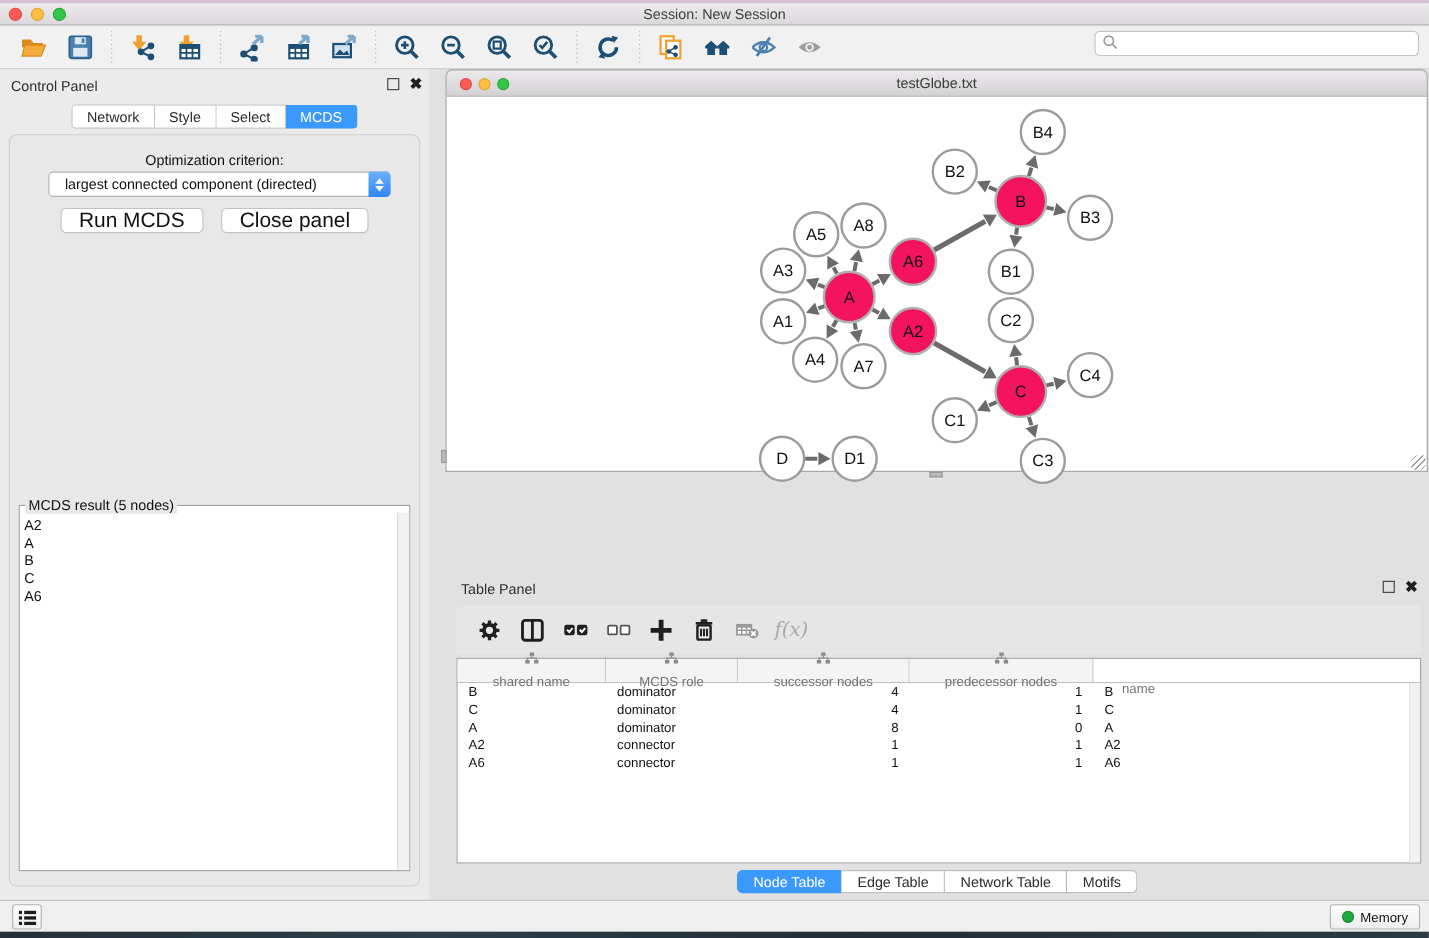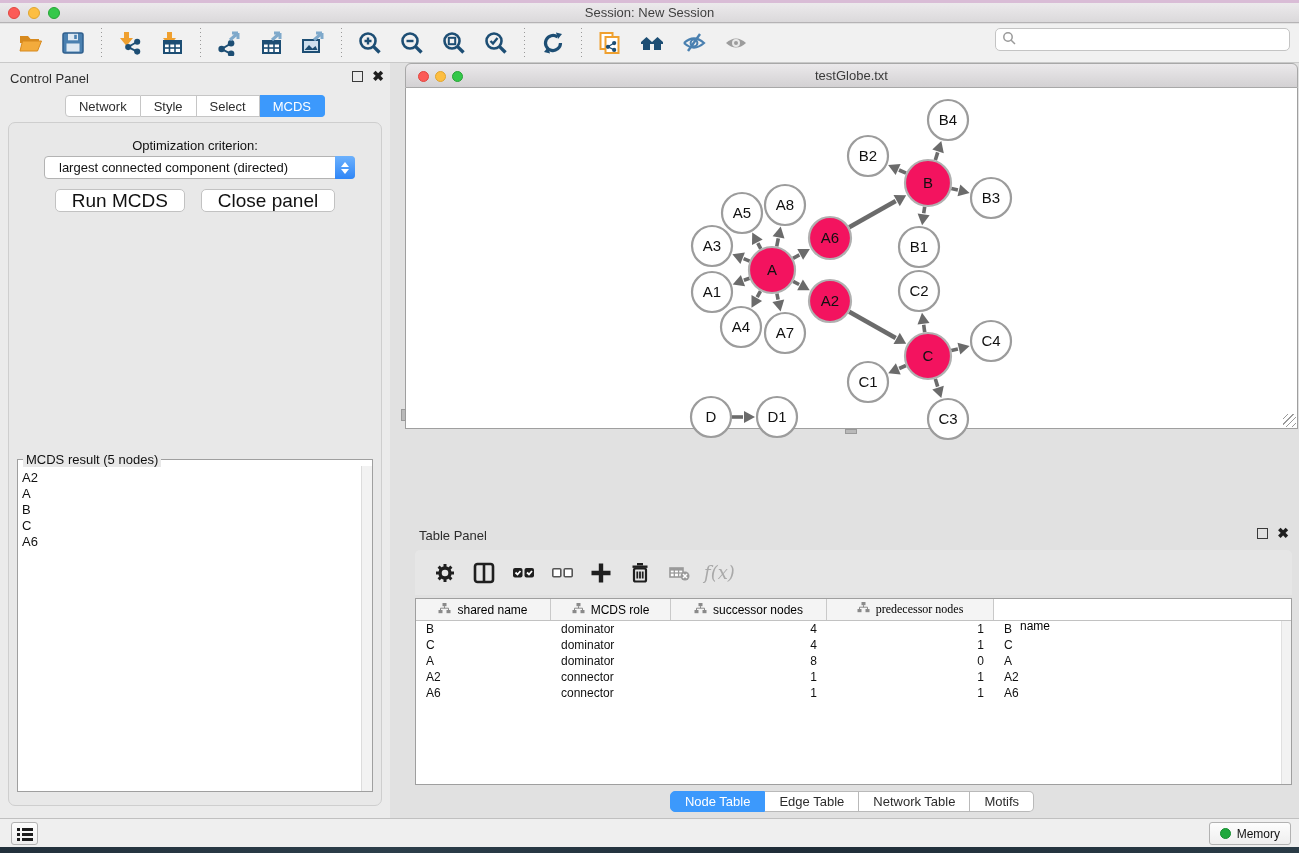--- a/index.html
+++ b/index.html
@@ -83,21 +83,21 @@
 
   
   .table-panel { position:absolute; left:405px; top:520px; width:894px; height:298px; }
   .tp-toolbar { position:absolute; left:10px; right:7px; top:30px; height:45px; background:#e6e6e6;
     border-radius:5px 5px 0 0; display:flex; align-items:center; padding-left:16px; }
   .tp-icon { width:28px; height:28px; display:flex; align-items:center; justify-content:center; margin-right:11px; }
   .fx-label { font-family:"DejaVu Serif", serif; font-style:italic; font-size:18px; color:#a9a9a9; }
   .tp-table { position:absolute; left:10px; right:7px; top:78px; bottom:33px; background:#fff; border:1px solid #9f9f9f; }
   .t-header { display:flex; height:22px; border-bottom:1px solid #c2c2c2; }
   .t-hcell { background:#f4f4f4; border-right:1px solid #c9c9c9; display:flex; align-items:center;
-    justify-content:center; gap:6px; font-size:12px; color:#000000; }
+    justify-content:center; gap:6px; font-size:12px; color:#737373;flex-direction:column; }
   .t-row { display:flex; height:16px; }
   .t-cell { font-size:12px; color:#111; line-height:16px; white-space:nowrap; overflow:hidden; }
   .t-cell.left { padding-left:10px; text-align:left; }
   .t-cell.right { padding-right:10px; text-align:right; }
   .tp-scroll { position:absolute; right:0; top:22px; bottom:0; width:10px; background:#f2f2f2; border-left:1px solid #e0e0e0; }
   .tp-tabs { position:absolute; left:0; right:0; bottom:6px; display:flex; justify-content:center; }
   .tp-tab { height:21px; padding:0 14px; background:#fff; border:1px solid #b9b9b9; border-left:none;
     display:flex; align-items:center; font-size:13px; color:#2c2c2c; }
   .tp-tab:first-child { border-left:1px solid #b9b9b9; border-radius:5px 0 0 5px; }
   .tp-tab:last-child { border-radius:0 5px 5px 0; }
@@ -533,21 +533,21 @@
                 <rect x="4.5" y="0" width="4" height="3.2"></rect>
                 <rect x="0.5" y="7" width="4" height="3.2"></rect>
                 <rect x="8.5" y="7" width="4" height="3.2"></rect>
               </g>
               <g stroke="#8a8a8a" stroke-width="1">
                 <path d="M6.5 3.2 v2 M2.5 7 v-1.8 h8 V7" fill="none"></path>
               </g>
             </svg></span>
           <span>successor nodes</span>
         </div>
-        <div class="t-hcell" style="width: 167px; font-family: Liberation Serif, serif;">
+        <div class="t-hcell" style="width: 167px;">
           <span><svg width="13" height="11" viewBox="0 0 13 11">
               <g fill="#8a8a8a">
                 <rect x="4.5" y="0" width="4" height="3.2"></rect>
                 <rect x="0.5" y="7" width="4" height="3.2"></rect>
                 <rect x="8.5" y="7" width="4" height="3.2"></rect>
               </g>
               <g stroke="#8a8a8a" stroke-width="1">
                 <path d="M6.5 3.2 v2 M2.5 7 v-1.8 h8 V7" fill="none"></path>
               </g>
             </svg></span>

